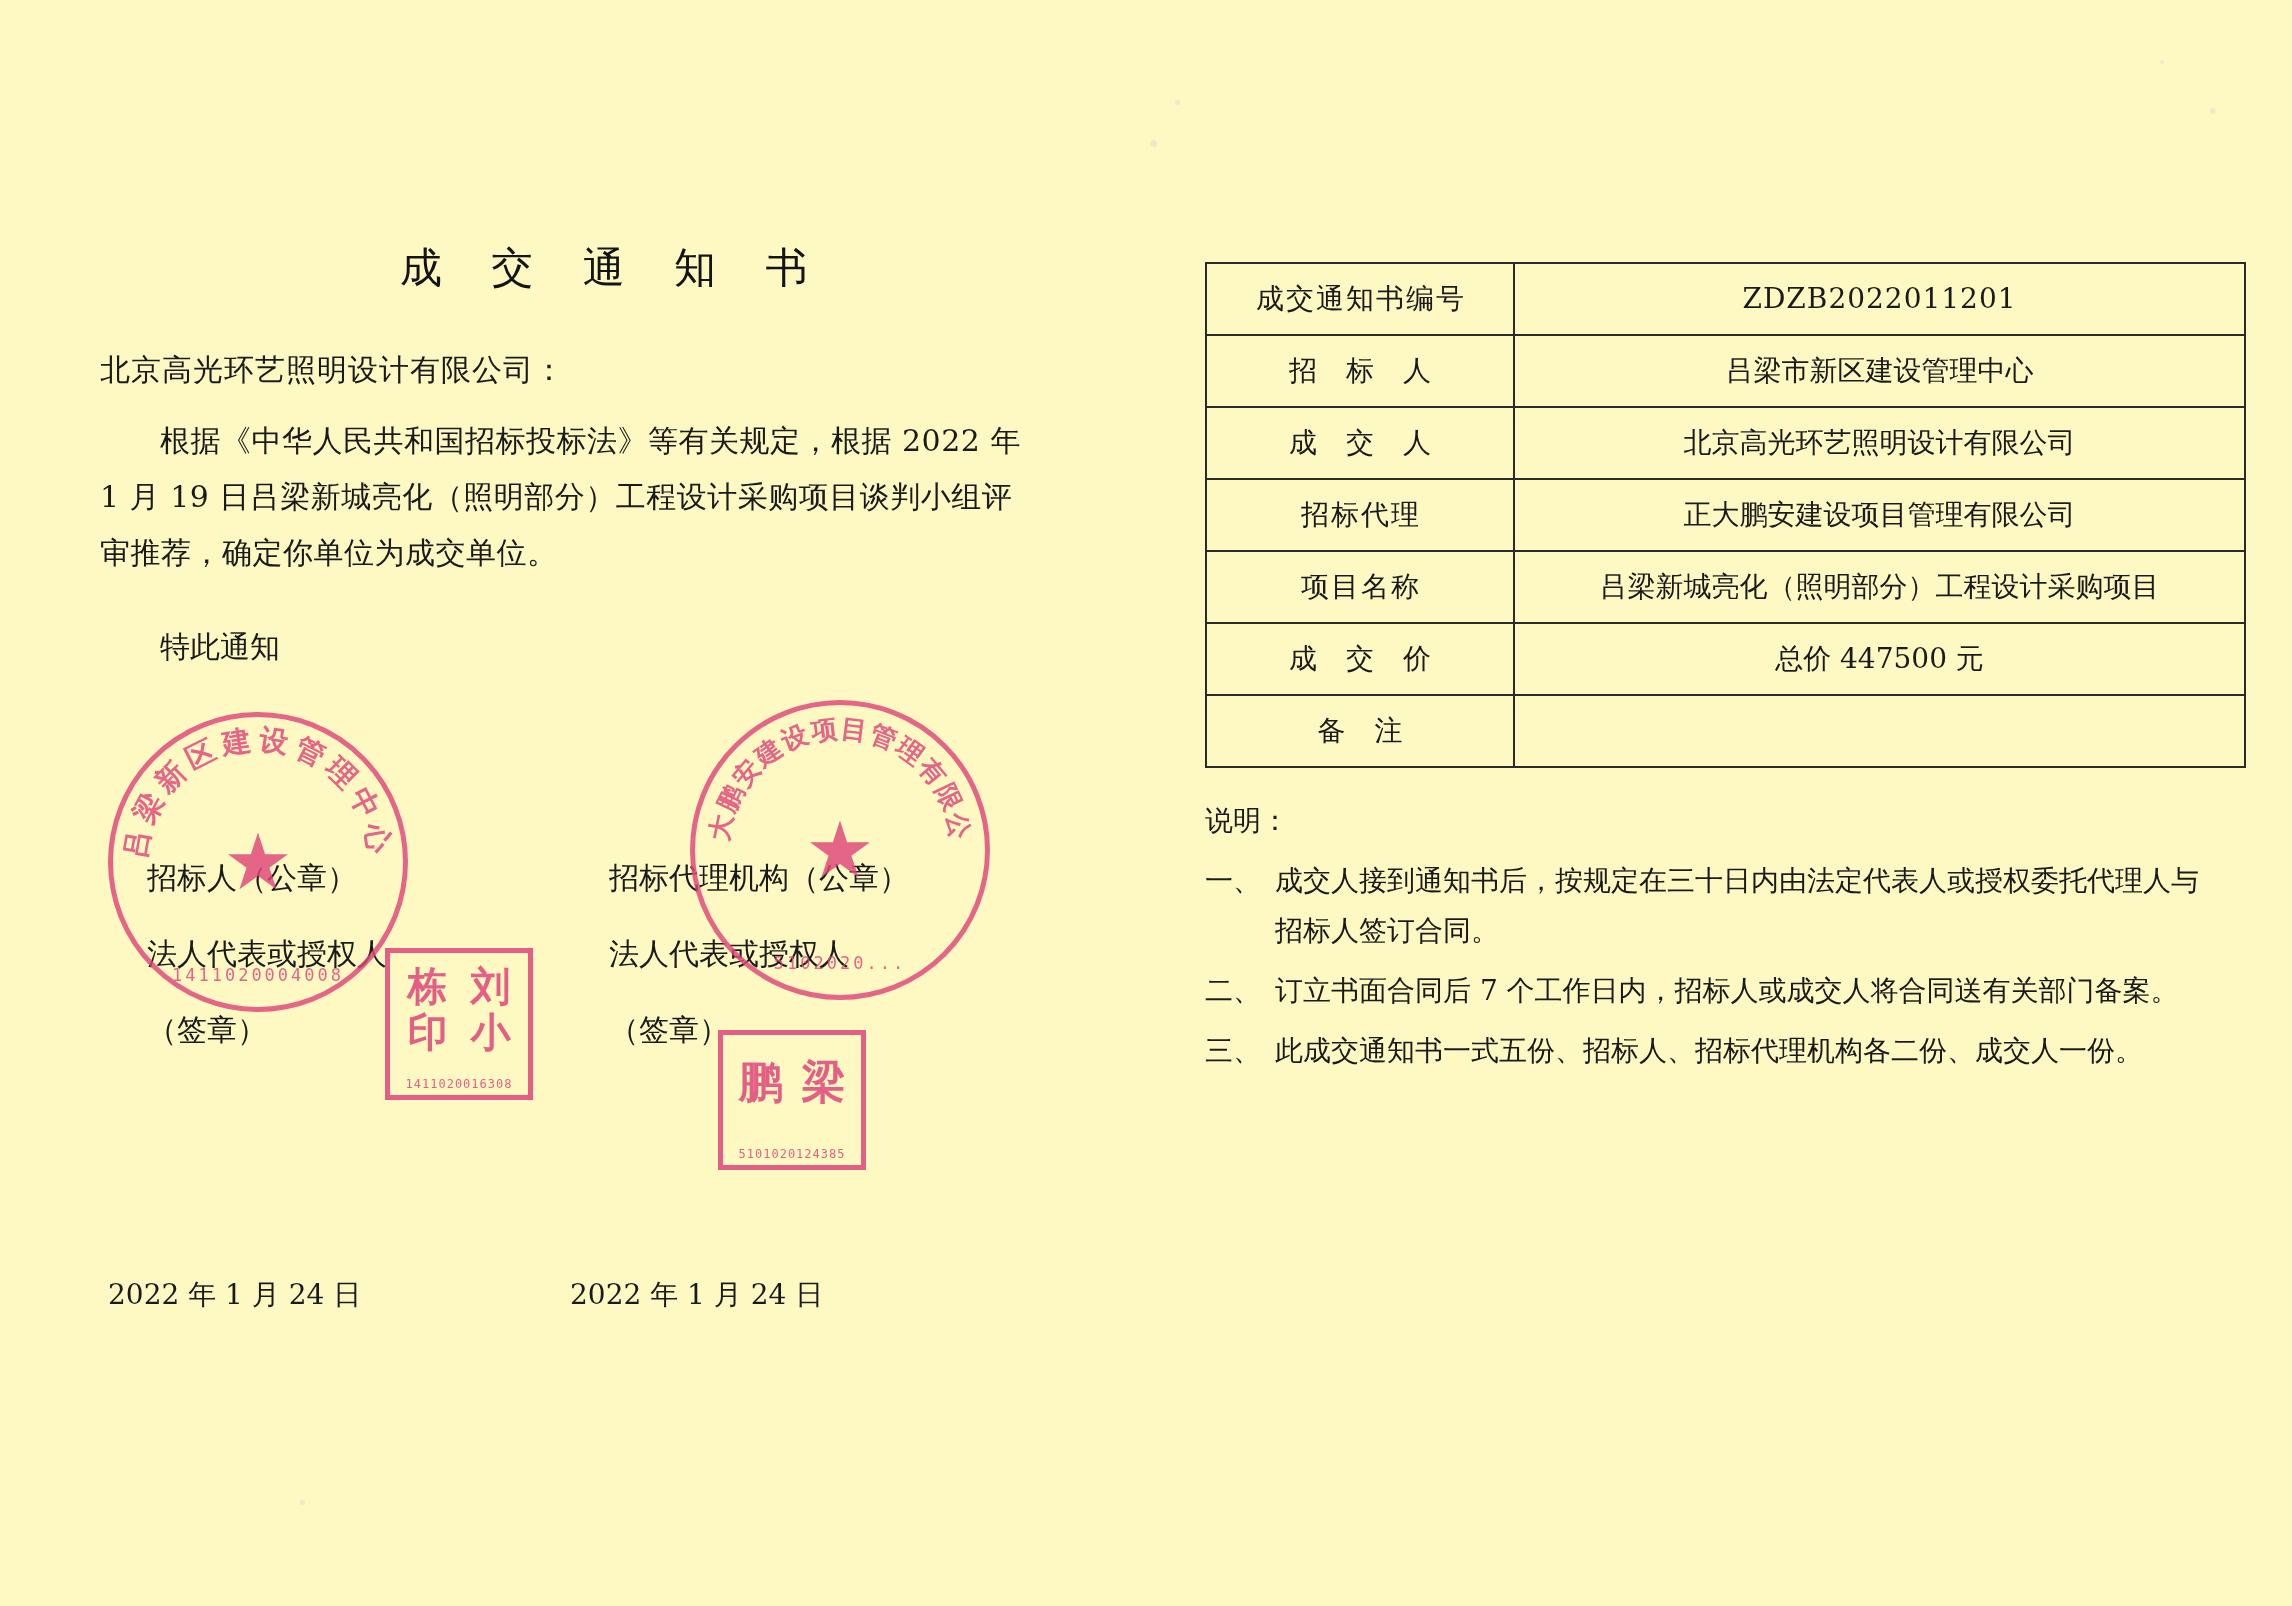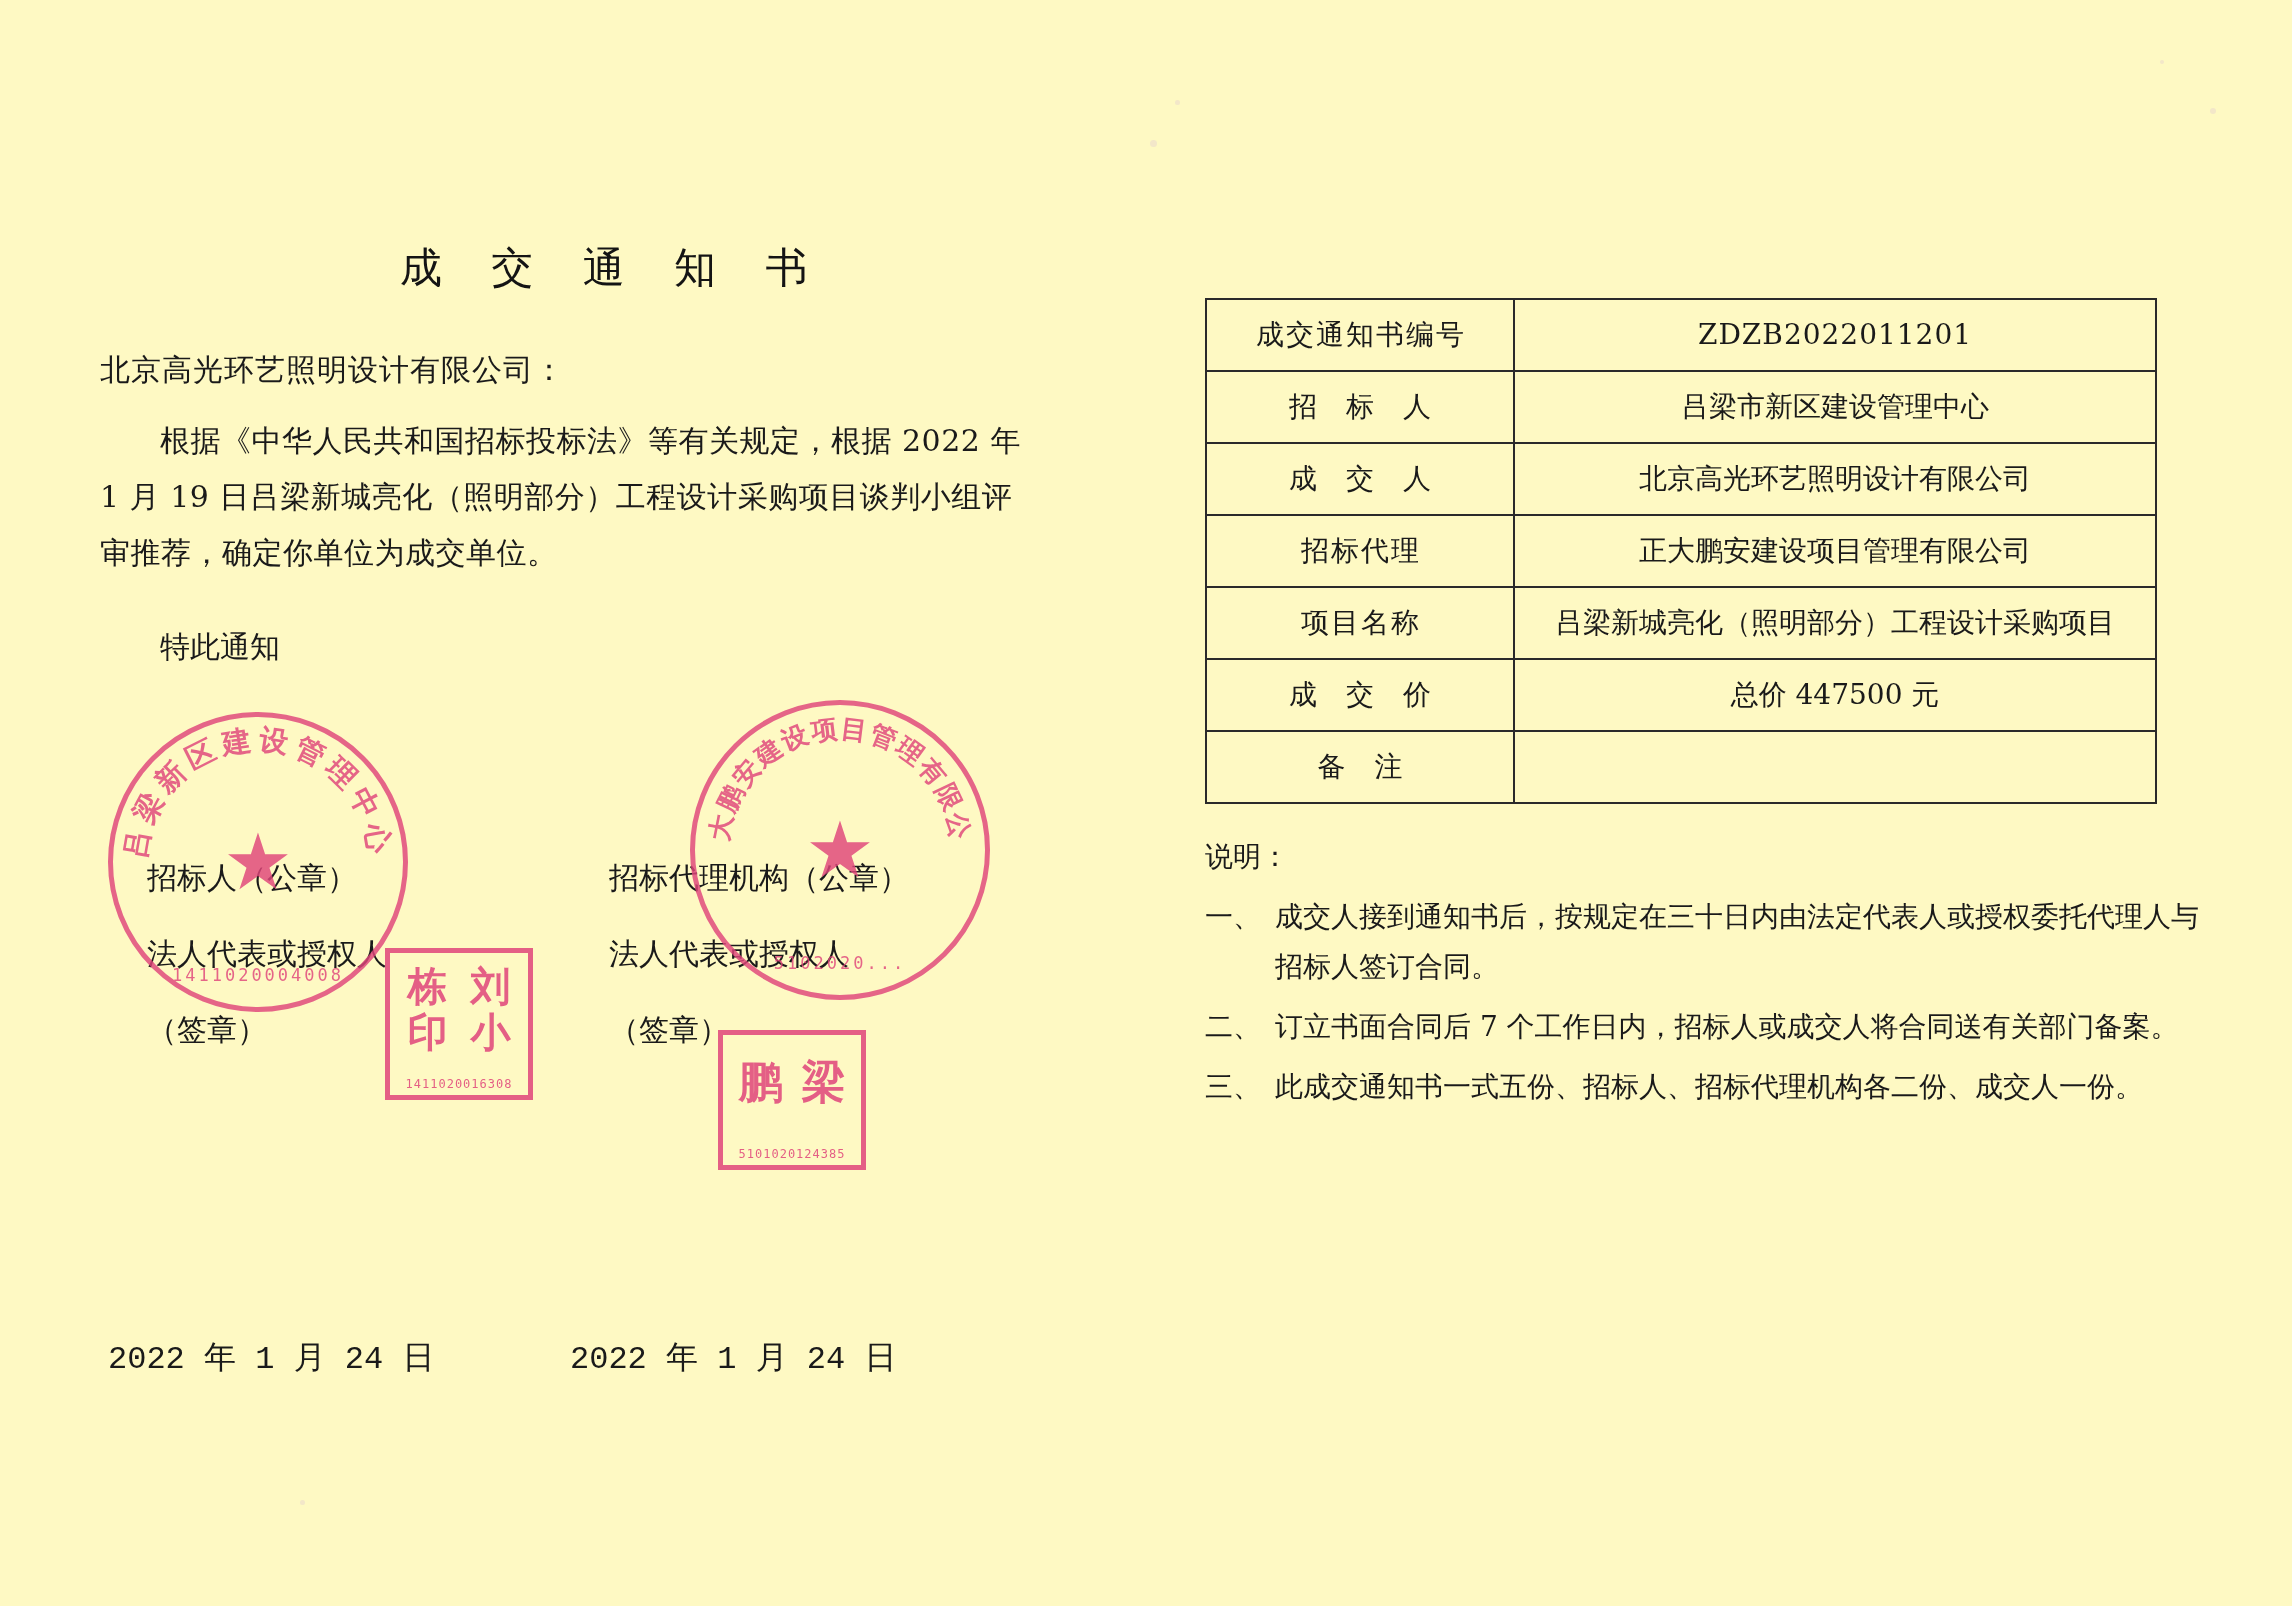--- a/index.html
+++ b/index.html
@@ -72,23 +72,22 @@
   }
   .sign-col {
     position: absolute;
     font-size: 30px;
     line-height: 76px;
   }
   .sign-col.one { left: 8px; top: 40px; }
   .sign-col.two { left: 470px; top: 40px; }
   .sign-date {
     position: absolute;
-    font-size: 32px;
-    top: 1096px;
-    font-family: Liberation Mono, monospace;
+    font-size: 28px;
+    top: 1036px;
   }
   .sign-date.one { left: 8px; }
   .sign-date.two { left: 470px; }
 
   
   .stamp-round {
     position: absolute;
     border-radius: 50%;
     border: 5px solid #e0457b;
     opacity: .82;
@@ -159,23 +158,22 @@
 
   
   .right {
     position: absolute;
     left: 1205px;
     top: 262px;
     width: 972px;
   }
   table.info {
     border-collapse: collapse;
-    width: 952px;
+    width: 1041px;
     table-layout: fixed;
-    margin-top: 36px;
   }
   table.info td {
     border: 2px solid #2a2a2a;
     font-size: 28px;
     text-align: center;
     vertical-align: middle;
     padding: 14px 8px;
     line-height: 42px;
   }
   table.info td.label {

